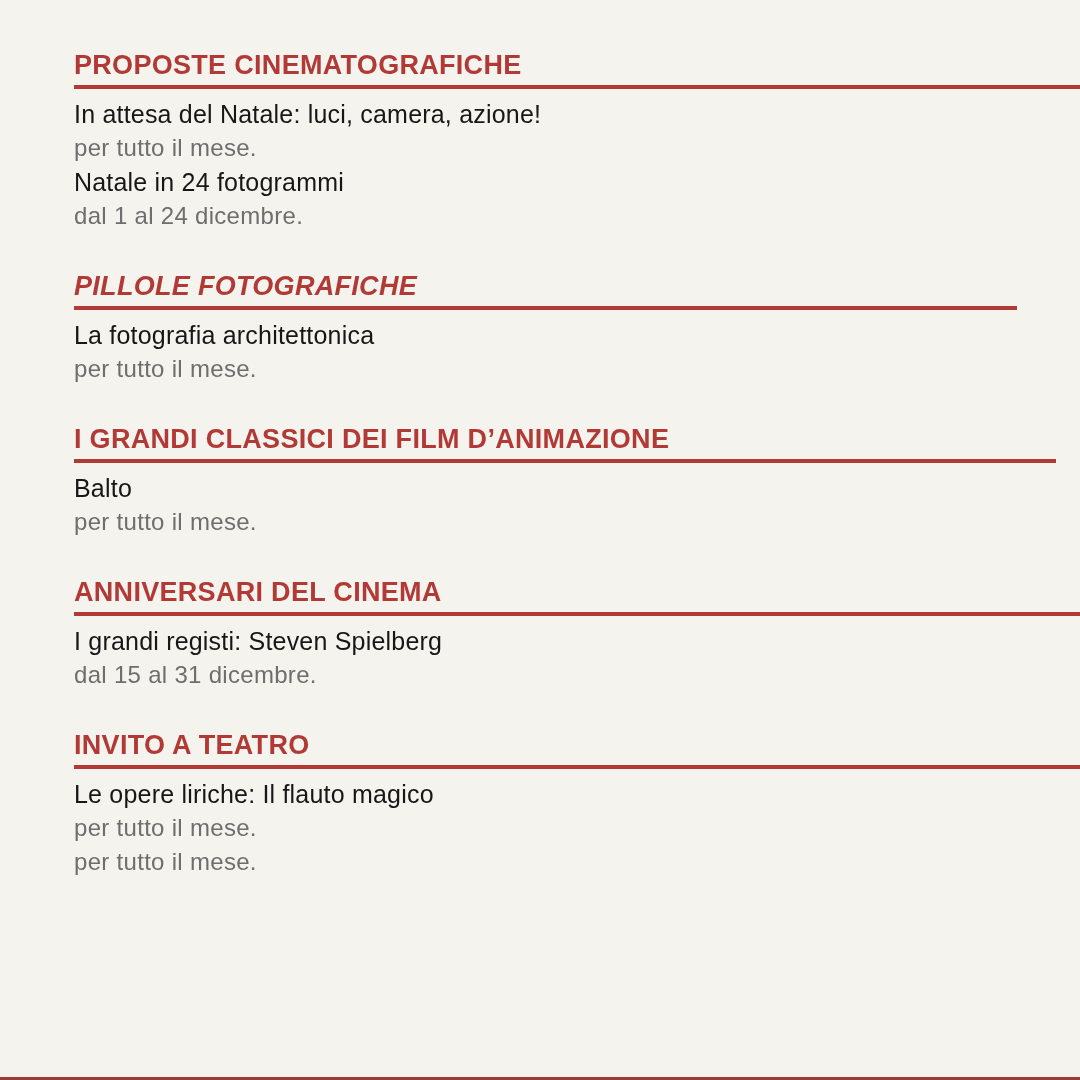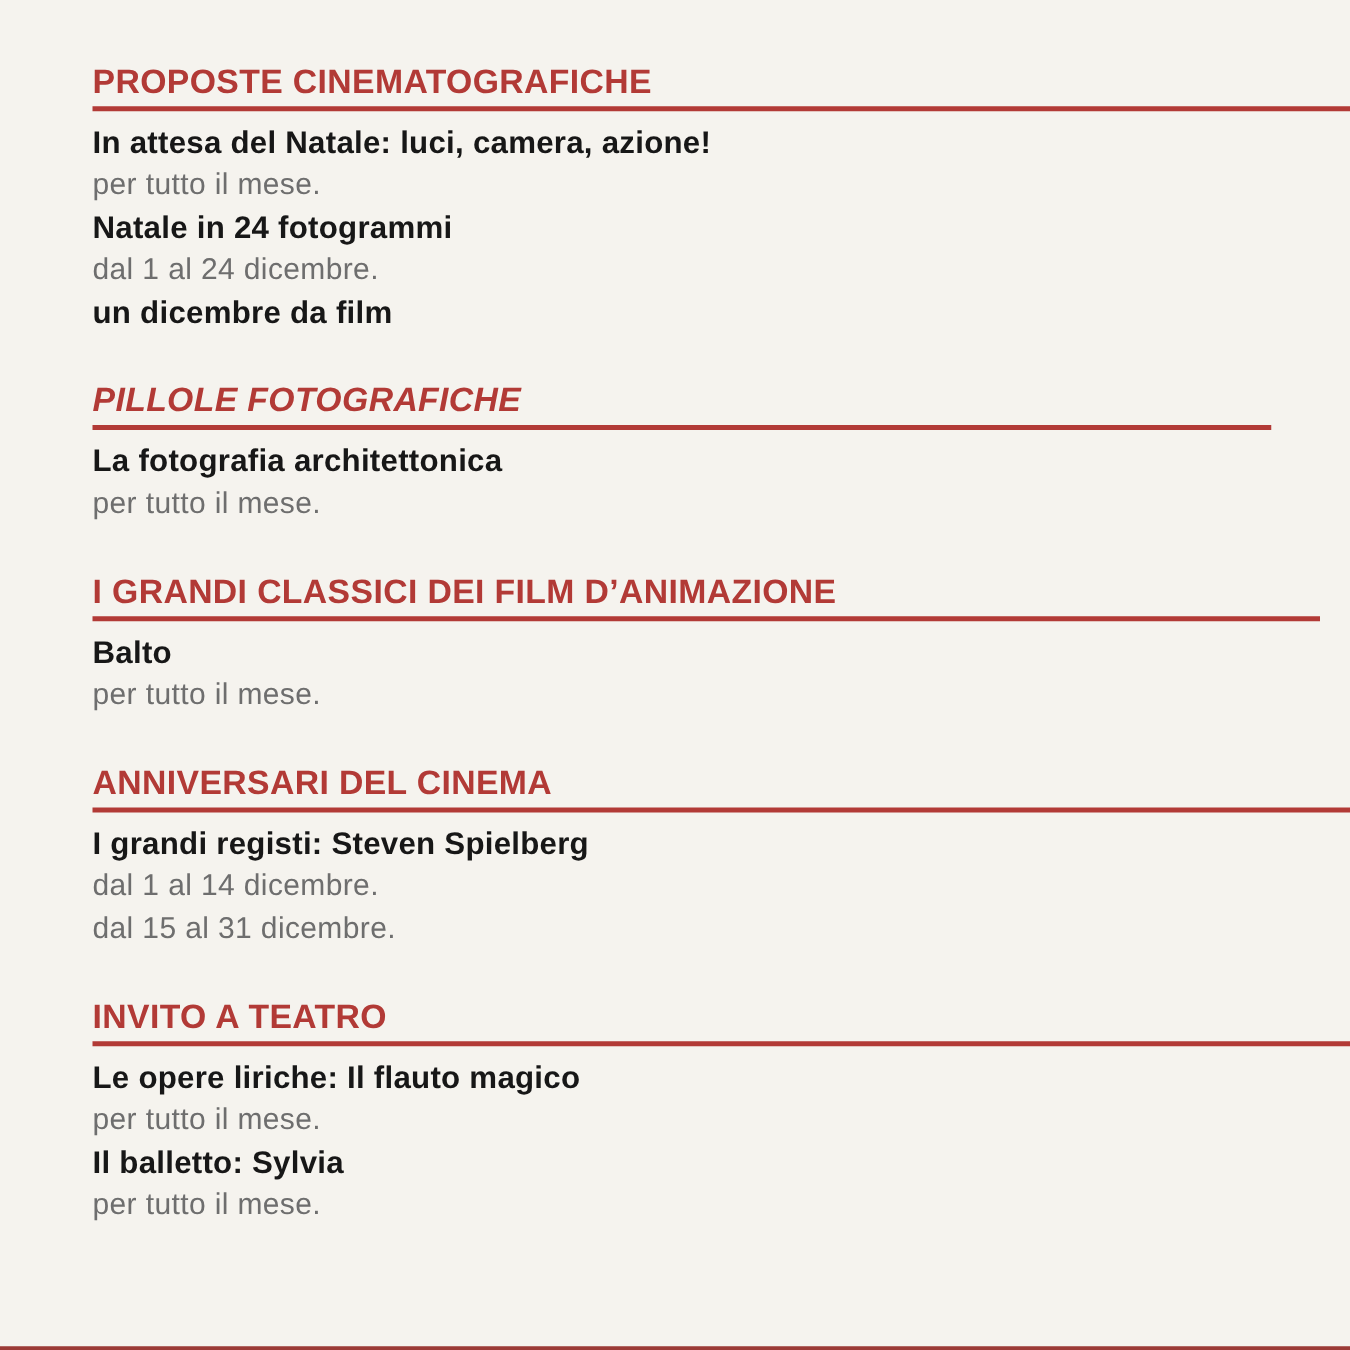--- a/index.html
+++ b/index.html
@@ -39,21 +39,21 @@
     border-bottom:4px solid var(--accent-red);
     white-space:nowrap;overflow:visible;
     box-sizing:border-box;
   }
   .u0{width:1013px;}
   .u1{width:943px;font-style:italic;}
   .u2{width:982px;}
   .u3{width:1020px;}
   .u4{width:1020px;}
   .item-title{
-    font-size:25px;font-weight:bold;color:var(--text-black);
+    font-size:25px;font-weight:normal;color:var(--text-black);
     line-height:34px;letter-spacing:0.2px;
   }
   .item-sub{
     font-size:24px;font-weight:normal;color:var(--text-gray);
     line-height:34px;letter-spacing:0.3px;
   }
   .bottom-bar{
     position:absolute;left:0;bottom:0;
     width:1080px;height:3px;
     background:var(--bottom-bar);
@@ -64,45 +64,42 @@
 
 <div class="poster">
 
 
   <section class="sec">
     <h2 class="sec-title u0">PROPOSTE CINEMATOGRAFICHE</h2>
     <div class="item-title">In attesa del Natale: luci, camera, azione!</div>
     <div class="item-sub">per tutto il mese.</div>
     <div class="item-title">Natale in 24 fotogrammi</div>
     <div class="item-sub">dal 1 al 24 dicembre.</div>
-    <div class="item-title">un dicembre da film</div>
   </section>
 
   <section class="sec">
     <h2 class="sec-title u1">PILLOLE FOTOGRAFICHE</h2>
     <div class="item-title">La fotografia architettonica</div>
     <div class="item-sub">per tutto il mese.</div>
   </section>
 
   <section class="sec">
     <h2 class="sec-title u2">I GRANDI CLASSICI DEI FILM D’ANIMAZIONE</h2>
     <div class="item-title">Balto</div>
     <div class="item-sub">per tutto il mese.</div>
   </section>
 
   <section class="sec">
     <h2 class="sec-title u3">ANNIVERSARI DEL CINEMA</h2>
     <div class="item-title">I grandi registi: Steven Spielberg</div>
-    <div class="item-sub">dal 1 al 14 dicembre.</div>
     <div class="item-sub">dal 15 al 31 dicembre.</div>
   </section>
 
   <section class="sec">
     <h2 class="sec-title u4">INVITO A TEATRO</h2>
     <div class="item-title">Le opere liriche: Il flauto magico</div>
     <div class="item-sub">per tutto il mese.</div>
-    <div class="item-title">Il balletto: Sylvia</div>
     <div class="item-sub">per tutto il mese.</div>
   </section>
 
 </div>
 
 <div class="bottom-bar"></div>
 
 </body></html>

